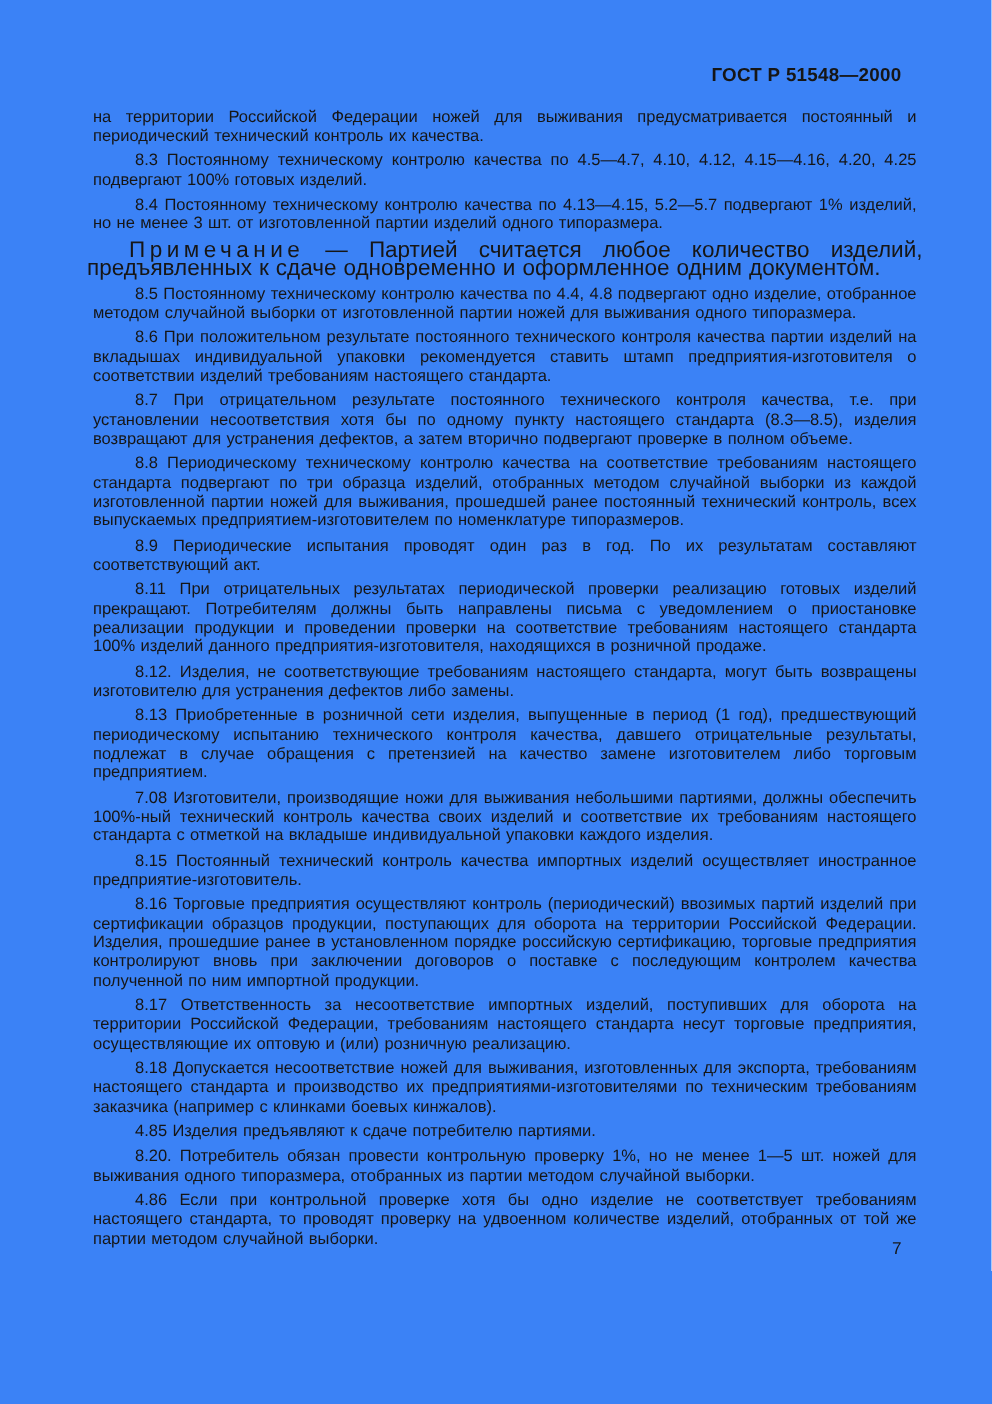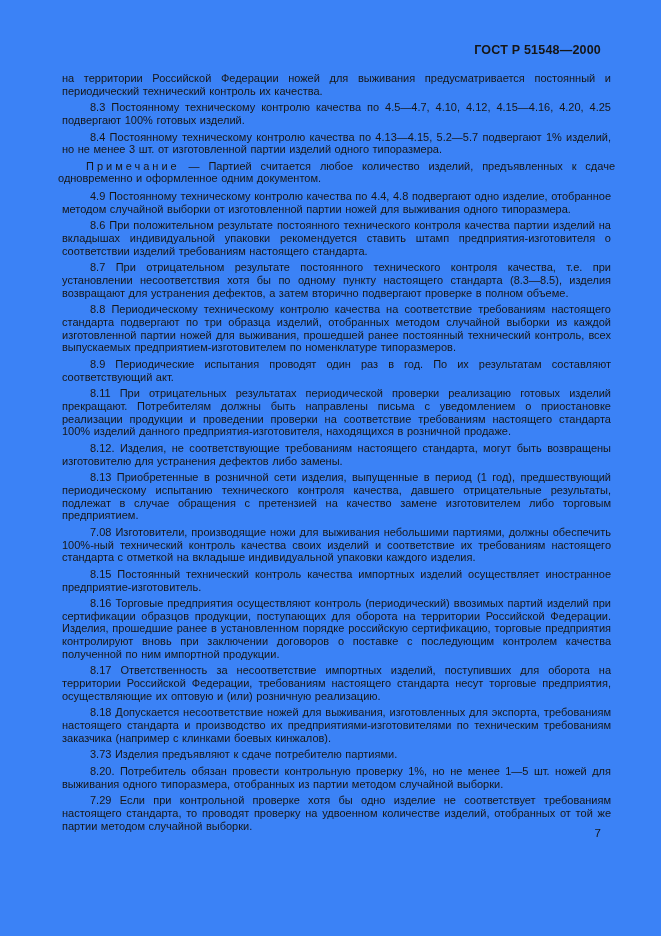--- a/index.html
+++ b/index.html
@@ -32,21 +32,21 @@
     text-align: justify;
     font-size: 11px;
     line-height: 12.65px;
     text-indent: 28px;
     word-spacing: 0.5px;
   }
   .doc-body p.continuation {
     text-indent: 0;
   }
   .doc-body p.note {
-    font-size: 11px;
+    font-size: 15px;
     line-height: 11.6px;
     margin: 5px 0 6px 0;
   }
   .doc-body p.note .note-label {
     letter-spacing: 3px;
   }
   .page-number {
     position: absolute;
     top: 827px;
     right: 60px;
@@ -58,32 +58,32 @@
 <body>
 
 <div class="page">
   <div class="doc-header">ГОСТ Р 51548—2000</div>
 
   <div class="doc-body">
       <p class="continuation">на территории Российской Федерации ножей для выживания предусматривается постоянный и периодический технический контроль их качества.</p>
       <p class="clause">8.3 Постоянному техническому контролю качества по 4.5—4.7, 4.10, 4.12, 4.15—4.16, 4.20, 4.25 подвергают 100% готовых изделий.</p>
       <p class="clause">8.4 Постоянному техническому контролю качества по 4.13—4.15, 5.2—5.7 подвергают 1% изделий, но не менее 3 шт. от изготовленной партии изделий одного типоразмера.</p>
       <p class="note"><span class="note-label">Примечание</span> — Партией считается любое количество изделий, предъявленных к сдаче одновременно и оформленное одним документом.</p>
-      <p class="clause">4.9 Постоянному техническому контролю качества по 4.4, 4.8 подвергают одно изделие, отобранное методом случайной выборки от изготовленной партии ножей для выживания одного типоразмера.</p>
+      <p class="clause">8.5 Постоянному техническому контролю качества по 4.4, 4.8 подвергают одно изделие, отобранное методом случайной выборки от изготовленной партии ножей для выживания одного типоразмера.</p>
       <p class="clause">8.6 При положительном результате постоянного технического контроля качества партии изделий на вкладышах индивидуальной упаковки рекомендуется ставить штамп предприятия-изготовителя о соответствии изделий требованиям настоящего стандарта.</p>
       <p class="clause">8.7 При отрицательном результате постоянного технического контроля качества, т.е. при установлении несоответствия хотя бы по одному пункту настоящего стандарта (8.3—8.5), изделия возвращают для устранения дефектов, а затем вторично подвергают проверке в полном объеме.</p>
       <p class="clause">8.8 Периодическому техническому контролю качества на соответствие требованиям настоящего стандарта подвергают по три образца изделий, отобранных методом случайной выборки из каждой изготовленной партии ножей для выживания, прошедшей ранее постоянный технический контроль, всех выпускаемых предприятием-изготовителем по номенклатуре типоразмеров.</p>
       <p class="clause">8.9 Периодические испытания проводят один раз в год. По их результатам составляют соответствующий акт.</p>
       <p class="clause">8.11 При отрицательных результатах периодической проверки реализацию готовых изделий прекращают. Потребителям должны быть направлены письма с уведомлением о приостановке реализации продукции и проведении проверки на соответствие требованиям настоящего стандарта 100% изделий данного предприятия-изготовителя, находящихся в розничной продаже.</p>
       <p class="clause">8.12. Изделия, не соответствующие требованиям настоящего стандарта, могут быть возвращены изготовителю для устранения дефектов либо замены.</p>
       <p class="clause">8.13 Приобретенные в розничной сети изделия, выпущенные в период (1 год), предшествующий периодическому испытанию технического контроля качества, давшего отрицательные результаты, подлежат в случае обращения с претензией на качество замене изготовителем либо торговым предприятием.</p>
       <p class="clause">7.08 Изготовители, производящие ножи для выживания небольшими партиями, должны обеспечить 100%-ный технический контроль качества своих изделий и соответствие их требованиям настоящего стандарта с отметкой на вкладыше индивидуальной упаковки каждого изделия.</p>
       <p class="clause">8.15 Постоянный технический контроль качества импортных изделий осуществляет иностранное предприятие-изготовитель.</p>
       <p class="clause">8.16 Торговые предприятия осуществляют контроль (периодический) ввозимых партий изделий при сертификации образцов продукции, поступающих для оборота на территории Российской Федерации. Изделия, прошедшие ранее в установленном порядке российскую сертификацию, торговые предприятия контролируют вновь при заключении договоров о поставке с последующим контролем качества полученной по ним импортной продукции.</p>
       <p class="clause">8.17 Ответственность за несоответствие импортных изделий, поступивших для оборота на территории Российской Федерации, требованиям настоящего стандарта несут торговые предприятия, осуществляющие их оптовую и (или) розничную реализацию.</p>
       <p class="clause">8.18 Допускается несоответствие ножей для выживания, изготовленных для экспорта, требованиям настоящего стандарта и производство их предприятиями-изготовителями по техническим требованиям заказчика (например с клинками боевых кинжалов).</p>
-      <p class="clause">3.73 Изделия предъявляют к сдаче потребителю партиями.</p>
+      <p class="clause">4.85 Изделия предъявляют к сдаче потребителю партиями.</p>
       <p class="clause">8.20. Потребитель обязан провести контрольную проверку 1%, но не менее 1—5 шт. ножей для выживания одного типоразмера, отобранных из партии методом случайной выборки.</p>
-      <p class="clause">7.29 Если при контрольной проверке хотя бы одно изделие не соответствует требованиям настоящего стандарта, то проводят проверку на удвоенном количестве изделий, отобранных от той же партии методом случайной выборки.</p>
+      <p class="clause">4.86 Если при контрольной проверке хотя бы одно изделие не соответствует требованиям настоящего стандарта, то проводят проверку на удвоенном количестве изделий, отобранных от той же партии методом случайной выборки.</p>
     </div>
 
   <div class="page-number">7</div>
 </div>
 
 </body></html>

